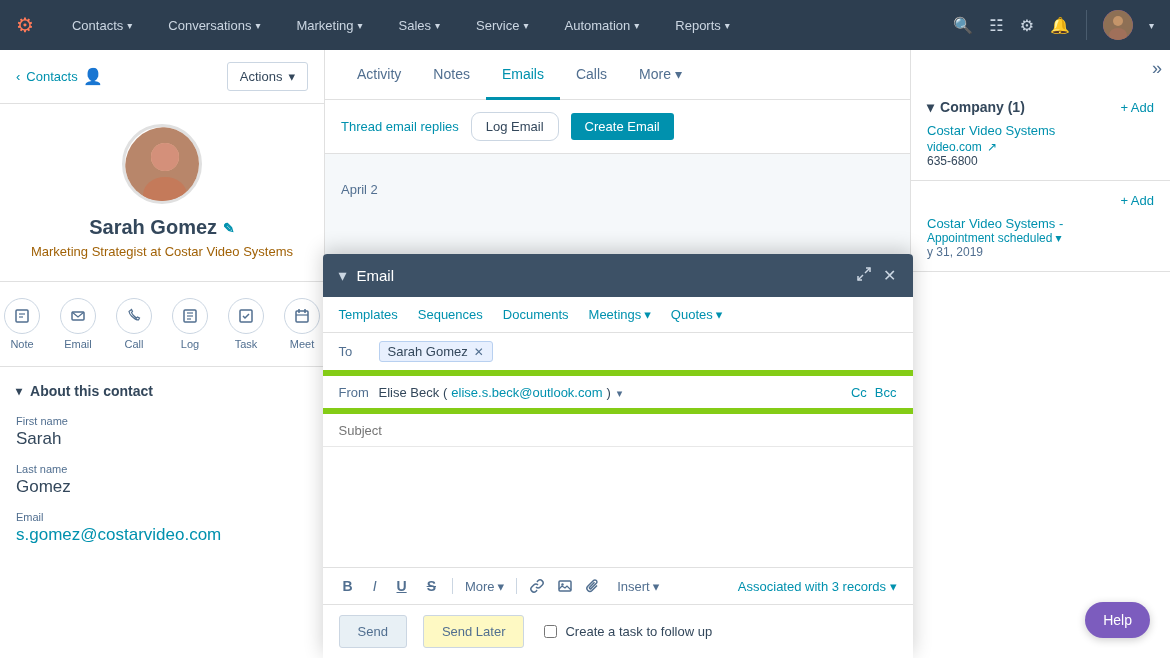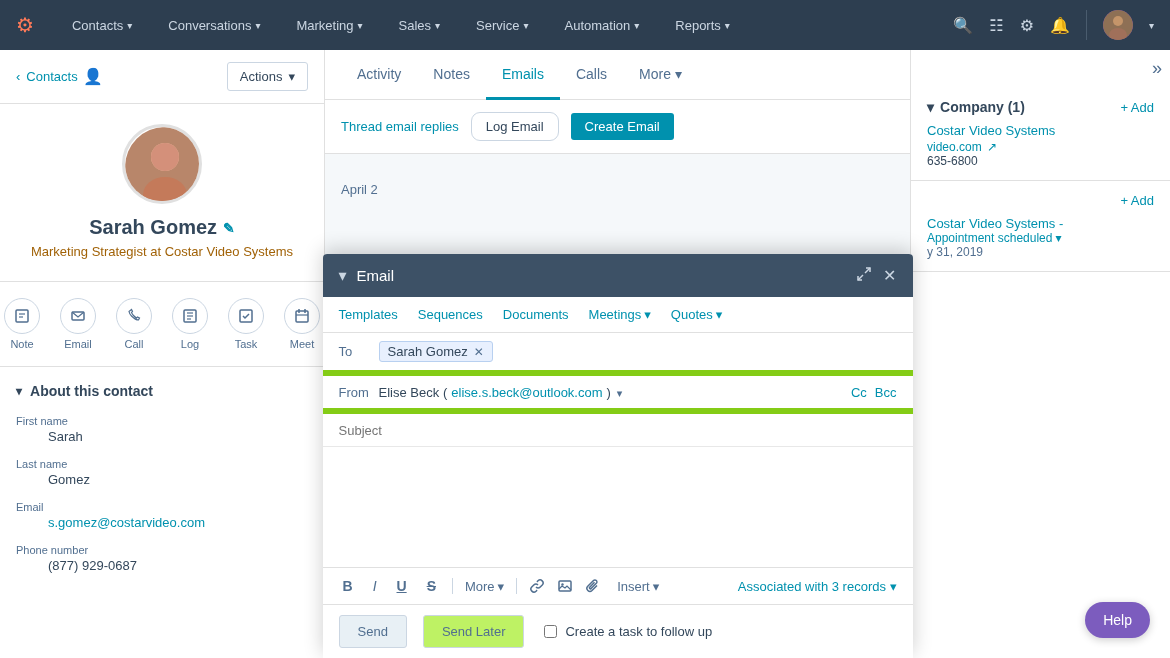--- a/index.html
+++ b/index.html
@@ -45,21 +45,21 @@
     .action-btn { display: flex; flex-direction: column; align-items: center; gap: 4px; cursor: pointer; color: #516f90; }
     .action-btn-circle { width: 36px; height: 36px; border-radius: 50%; border: 1px solid #cbd6e2; display: flex; align-items: center; justify-content: center; font-size: 14px; color: #516f90; background: white; }
     .action-btn-label { font-size: 11px; color: #516f90; }
 
     
     .about-section { padding: 16px; overflow-y: auto; flex: 1; }
     .about-header { display: flex; align-items: center; gap: 8px; margin-bottom: 16px; cursor: pointer; color: #33475b; font-size: 14px; font-weight: 600; }
     .about-chevron { font-size: 12px; }
     .field-group { margin-bottom: 14px; }
     .field-label { font-size: 11px; color: #516f90; margin-bottom: 2px; text-transform: none; }
-    .field-value { font-size: 13px; color: #33475b; margin-left: 32px; }
+    .field-value { font-size: 17px; color: #33475b; }
 
     
     .center-panel { flex: 1; background: #f5f8fa; min-width: 0; position: relative; }
     .tabs-bar { background: white; display: flex; align-items: stretch; border-bottom: 1px solid #e0e0e0; padding: 0 16px; height: 50px; }
     .tab { display: flex; align-items: center; padding: 0 16px; cursor: pointer; font-size: 14px; color: #516f90; border-bottom: 3px solid transparent; margin-bottom: -1px; }
     .tab.active { color: #0091ae; border-bottom-color: #0091ae; font-weight: 500; }
     .tab-more { display: flex; align-items: center; gap: 4px; }
 
     .email-actions { background: white; padding: 12px 16px; display: flex; align-items: center; gap: 12px; border-bottom: 1px solid #e0e0e0; }
     .thread-replies { color: #0091ae; font-size: 13px; cursor: pointer; }
@@ -112,21 +112,21 @@
     .format-btn-italic { font-style: italic; font-weight: 400; }
     .format-btn-underline { text-decoration: underline; }
     .format-btn-strike { text-decoration: line-through; }
     .format-separator { width: 1px; height: 16px; background: #cbd6e2; }
     .format-more { display: flex; align-items: center; gap: 3px; color: #516f90; font-size: 13px; cursor: pointer; }
     .format-insert { display: flex; align-items: center; gap: 3px; color: #516f90; font-size: 13px; cursor: pointer; margin-left: 4px; }
     .associated-link { margin-left: auto; color: #0091ae; font-size: 13px; cursor: pointer; display: flex; align-items: center; gap: 4px; }
 
     .compose-footer { display: flex; align-items: center; padding: 10px 16px; border-top: 1px solid #e0e0e0; gap: 16px; }
     .send-btn { padding: 8px 18px; background: #e8f0f5; border: 1px solid #cbd6e2; border-radius: 3px; color: #516f90; cursor: pointer; font-size: 13px; }
-    .send-later-btn { padding: 8px 18px; background: #bef264; border: 1px solid #cbd6e2; border-radius: 3px; color: #516f90; cursor: pointer; font-size: 13px; }
+    .send-later-btn { padding: 8px 18px; background: #fef9c3; border: 1px solid #cbd6e2; border-radius: 3px; color: #516f90; cursor: pointer; font-size: 13px; }
     .follow-up-check { display: flex; align-items: center; gap: 8px; color: #33475b; font-size: 13px; margin-left: 4px; cursor: pointer; }
     .follow-up-check input { cursor: pointer; }
 
     .date-header { font-size: 13px; color: #516f90; padding: 12px 0; }
     .deal-name { color: #0091ae; font-size: 13px; cursor: pointer; }
     .deal-date { font-size: 12px; color: #516f90; }
     .deal-status { color: #0091ae; font-size: 12px; cursor: pointer; display: flex; align-items: center; gap: 3px; }
 
     
     ::-webkit-scrollbar { width: 6px; }
@@ -283,24 +283,20 @@
         <div class="field-label">First name</div>
         <div class="field-value">Sarah</div>
       </div>
       <div class="field-group">
         <div class="field-label">Last name</div>
         <div class="field-value">Gomez</div>
       </div>
       <div class="field-group">
         <div class="field-label">Email</div>
         <div class="field-value" style="color:#0091ae">s.gomez@costarvideo.com</div>
-      </div>
-      <div class="field-group">
-        <div class="field-label">Phone number</div>
-        <div class="field-value">(877) 929-0687</div>
       </div>
     </div>
   </div>
 
   <div class="center-panel">
     <div class="tabs-bar">
       <div class="tab">Activity</div>
       <div class="tab">Notes</div>
       <div class="tab active">Emails</div>
       <div class="tab">Calls</div>

